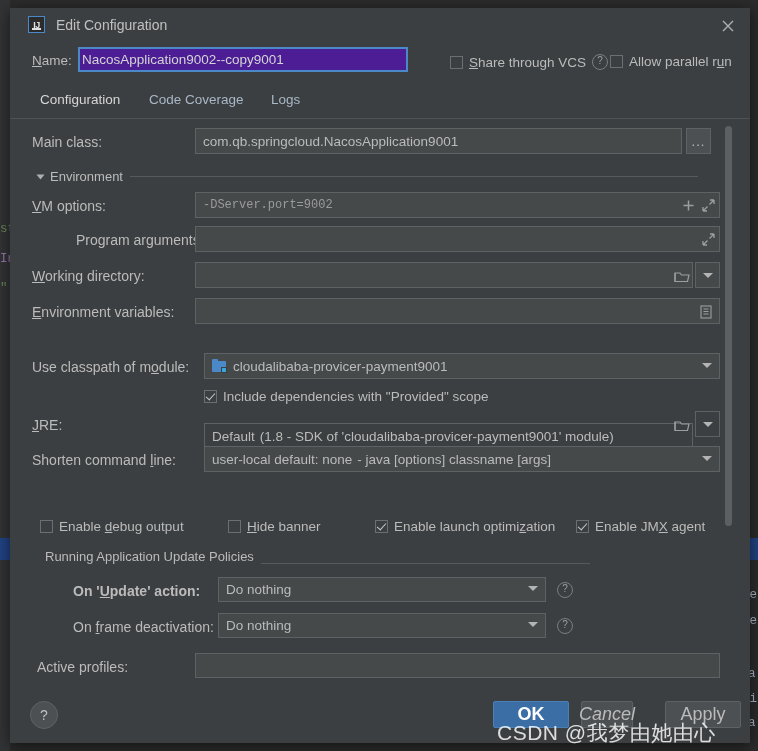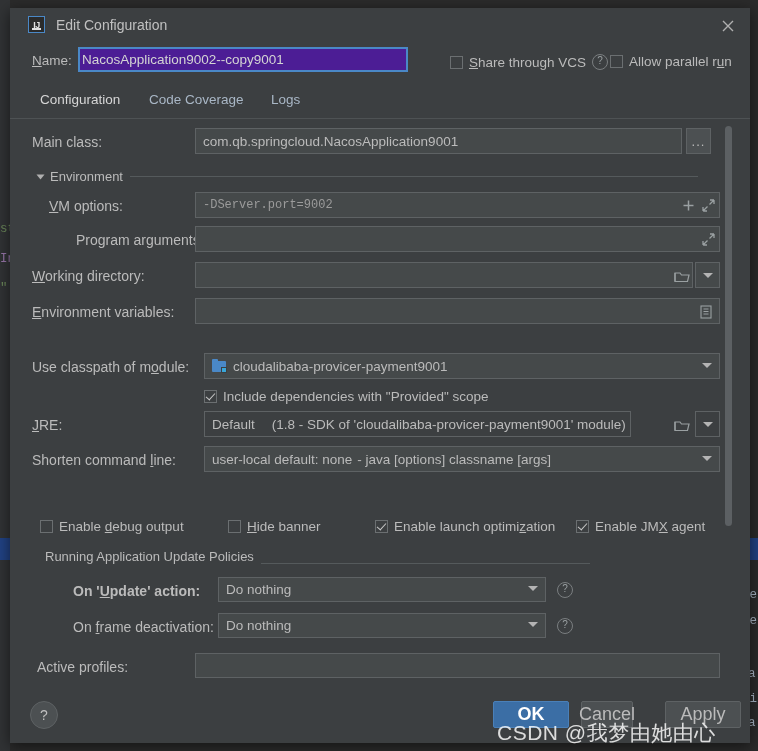--- a/index.html
+++ b/index.html
@@ -404,20 +404,21 @@
     background: #3b6ea5;
     border: 1px solid #4a80b8;
     color: #ffffff;
     font-weight: bold;
   }
   #btn-cancel {
     left: 571px; width: 52px;
     background: #4c5052;
     border: 1px solid #5e6264;
     color: #bbbbbb;
+    font-style: italic;
   }
   #btn-apply {
     left: 655px; width: 76px;
     background: #4c5052;
     border: 1px solid #5e6264;
     color: #bbbbbb;
   }
 
   
   #watermark {
@@ -492,21 +493,21 @@
         <span>com.qb.springcloud.NacosApplication9001</span>
       </div>
       <div class="btn-ellipsis" style="left:676px; top:9px; height:26px;">...</div>
 
       <div class="sect" style="left:28px; top:50px; width:660px;">
         <span class="tri"></span>
         <span>Environment</span>
         <span class="rule" style="flex:1;"></span>
       </div>
 
-      <div class="fld-label" style="left:22px; top:79px;margin-left:17px;">
+      <div class="fld-label" style="left:22px; top:79px;">
         <span class="mnem">V</span>M options:
       </div>
       <div class="fld mono" style="left:185px; top:73px; width:525px; height:26px;">
         <span>-DServer.port=9002</span>
       </div>
       <div class="inline-icon" style="left:671px; top:79px; width:14px; height:14px;">
         <svg width="13" height="13" viewBox="0 0 13 13">
           <path d="M6.5 1.5 V11.5 M1.5 6.5 H11.5" stroke="#9aa0a2" stroke-width="1.5"></path>
         </svg>
       </div>
@@ -572,21 +573,21 @@
       <div class="combo-arrow" style="left:692px; top:244px;"></div>
 
       <div class="inline-check" style="left:194px; top:270px;">
         <span class="cbox checked"></span>
         <span>Include dependencies with "Provided" scope</span>
       </div>
 
       <div class="fld-label" style="left:22px; top:298px;">
         <span class="mnem">J</span>RE:
       </div>
-      <div class="combo flat" style="left:194px; top:292px; width:427px; height:26px;gap:12px;">
+      <div class="combo flat" style="left:194px; top:304px; width:489px; height:26px;">
         <span>Default</span>
         <span class="dim" style="margin-left:5px;">(1.8 - SDK of 'cloudalibaba-provicer-payment9001' module)</span>
       </div>
       <div class="inline-icon" style="left:664px; top:299px; width:16px; height:14px;">
         <svg width="16" height="13" viewBox="0 0 16 13">
           <path d="M1 3 L6 3 L7.5 5 L15 5 L13.5 11.5 L1 11.5 Z" fill="none" stroke="#9aa0a2" stroke-width="1.2"></path>
           <path d="M1 3 L1 11.5" stroke="#9aa0a2" stroke-width="1.2"></path>
         </svg>
       </div>
       <div class="btn-browse" style="left:685px; top:292px; height:26px; background:#3c3f41;">

